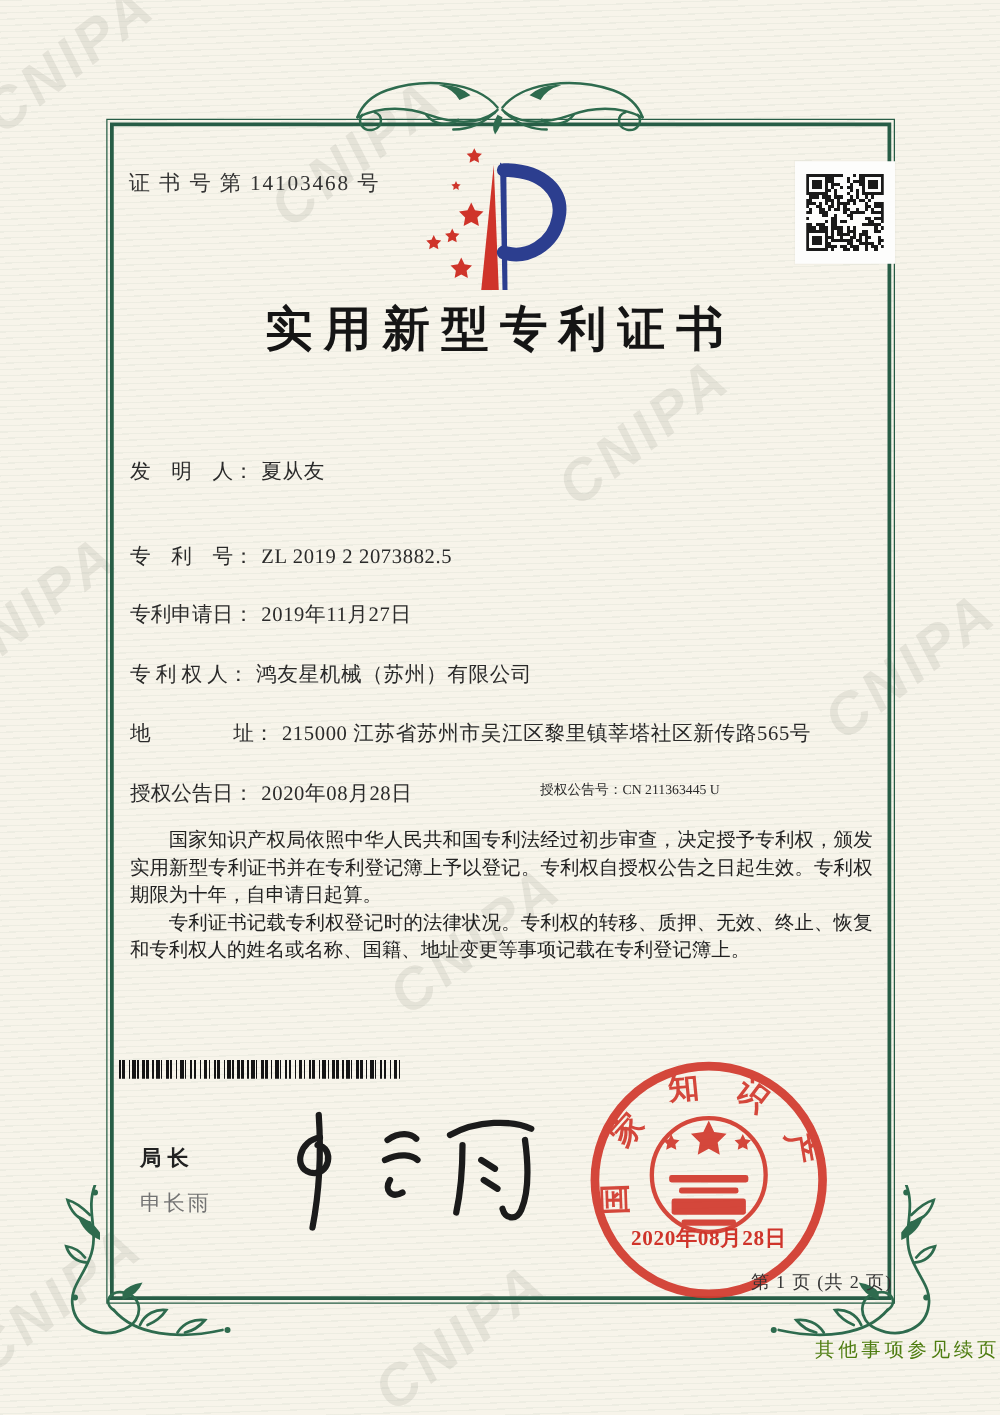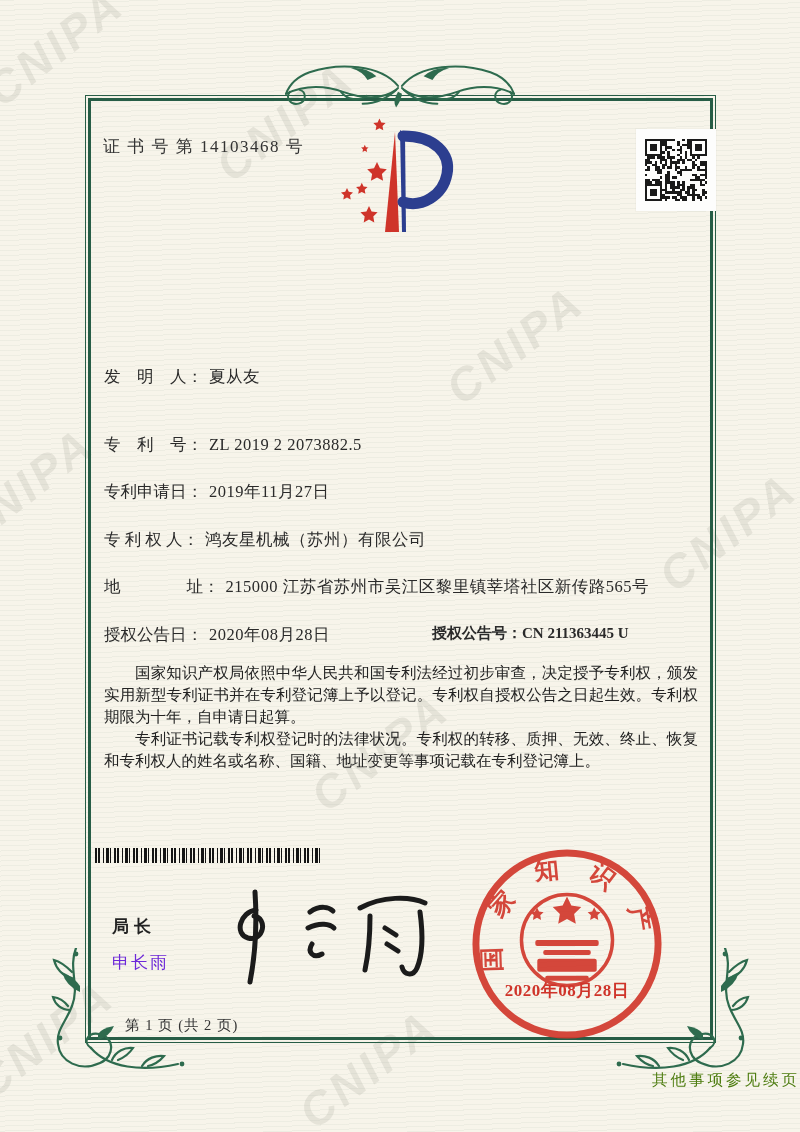--- a/index.html
+++ b/index.html
@@ -22,36 +22,36 @@
     color:rgba(145,145,132,0.17);transform:rotate(-38deg);white-space:nowrap;pointer-events:none;
   }
   .cert-no{position:absolute;left:103px;top:135px;font-size:17px;letter-spacing:1.5px;color:#333;}
   .qr-box{position:absolute;left:636px;top:129px;width:80px;height:82px;background:#fdfdfc;
     display:flex;align-items:center;justify-content:center;box-shadow:0 0 0 1px rgba(0,0,0,0.02);}
   .logo{position:absolute;left:333px;top:114px;width:132px;height:124px;}
   .title{position:absolute;left:0;top:238px;width:800px;text-align:center;
     font-size:38px;font-weight:bold;letter-spacing:9px;color:#151515;}
   .field{position:absolute;left:104px;width:600px;font-size:16.5px;color:#2a2a2a;white-space:pre;}
   .field .fval{margin-left:6px;letter-spacing:0.5px;}
-  .grant2{position:absolute;left:432px;font-size:15px;color:#2a2a2a;white-space:pre;font-weight:bold;}
+  .grant2{position:absolute;left:432px;font-size:11px;color:#2a2a2a;white-space:pre;}
   .body-text{position:absolute;left:104px;top:662px;width:594px;font-size:15.5px;
     line-height:22px;text-align:justify;color:#222;}
   .body-text p{margin:0;text-indent:2em;}
   .barcode{position:absolute;left:95px;top:848px;width:225px;height:15px;
     background:repeating-linear-gradient(90deg,#141414 0 2px,transparent 2px 3px,#141414 3px 5px,
       transparent 5px 8px,#141414 8px 9px,transparent 9px 11px,#141414 11px 14px,
       transparent 14px 15px,#141414 15px 16px,transparent 16px 19px);}
   .sig-title{position:absolute;left:112px;top:915px;font-size:17px;letter-spacing:5px;color:#222;font-weight:bold;}
-  .sig-name{position:absolute;left:112px;top:951px;font-size:17px;letter-spacing:2px;color:#6d28d9;}
+  .sig-name{position:absolute;left:112px;top:951px;font-size:17px;letter-spacing:2px;color:#737373;}
   .autograph{position:absolute;left:222px;top:880px;width:228px;height:110px;}
   .seal{position:absolute;left:468px;top:845px;width:198px;height:198px;opacity:0.93;}
   .seal-date{position:absolute;left:468px;top:979px;width:198px;text-align:center;
     font-size:17px;font-weight:bold;color:#cf342a;letter-spacing:0.5px;z-index:3;}
-  .page-info{position:absolute;left:85px;top:1016px;width:629px;text-align:left;
-    font-size:14.5px;letter-spacing:1px;color:#333;padding-left:40px;}
+  .page-info{position:absolute;left:85px;top:1016px;width:629px;text-align:right;
+    font-size:14.5px;letter-spacing:1px;color:#333;}
   .cont-note{position:absolute;left:0;top:1070px;width:800px;text-align:right;
     font-size:15.5px;letter-spacing:3px;color:#4d7c0f;}
   .orn{position:absolute;pointer-events:none;}
   .orn-top{left:282px;top:54px;width:236px;height:60px;}
   .orn-bl{left:46px;top:948px;width:148px;height:132px;}
   .orn-br{left:607px;top:948px;width:148px;height:132px;transform:scaleX(-1);}
 </style>
 </head>
 <body>
 
@@ -381,20 +381,21 @@
     <g fill="#cf342a">
       <path d="M57,10 l2.2,4.6 5,.7 -3.6,3.5 .9,5 -4.5,-2.4 -4.5,2.4 .9,-5 -3.6,-3.5 5,-.7z" transform="translate(-2,-4) scale(0.85)"></path>
       <path d="M44,48 l3,6.2 6.8,1 -4.9,4.8 1.2,6.8 -6.1,-3.2 -6.1,3.2 1.2,-6.8 -4.9,-4.8 6.8,-1z"></path>
       <path d="M28,66 l2.2,4.6 5,.7 -3.6,3.5 .9,5 -4.5,-2.4 -4.5,2.4 .9,-5 -3.6,-3.5 5,-.7z" transform="scale(0.8) translate(8,20)"></path>
       <path d="M14,74 l1.8,3.8 4.2,.6 -3,2.9 .7,4.1 -3.7,-2 -3.7,2 .7,-4.1 -3,-2.9 4.2,-.6z"></path>
       <path d="M36,92 l2.6,5.4 6,0.9 -4.3,4.2 1,5.9 -5.3,-2.8 -5.3,2.8 1,-5.9 -4.3,-4.2 6,-0.9z"></path>
       <path d="M34,24 l1.6,3.4 3.7,.5 -2.7,2.6 .6,3.7 -3.2,-1.8 -3.2,1.8 .6,-3.7 -2.7,-2.6 3.7,-.5z" transform="translate(8,14) scale(0.7)"></path>
     </g>
   </svg>
 
+  <div class="title">实用新型专利证书</div>
 
   <div class="field" style="top:366px"><span class="flabel">发　明　人：</span><span class="fval">夏从友</span></div>
   <div class="field" style="top:434px"><span class="flabel">专　利　号：</span><span class="fval">ZL 2019 2 2073882.5</span></div>
   <div class="field" style="top:481px"><span class="flabel">专利申请日：</span><span class="fval">2019年11月27日</span></div>
   <div class="field" style="top:529px"><span class="flabel">专 利 权 人：</span><span class="fval">鸿友星机械（苏州）有限公司</span></div>
   <div class="field" style="top:576px"><span class="flabel">地　　　　址：</span><span class="fval">215000 江苏省苏州市吴江区黎里镇莘塔社区新传路565号</span></div>
   <div class="field" style="top:624px"><span class="flabel">授权公告日：</span><span class="fval">2020年08月28日</span></div>
   <div class="grant2" style="top:624px"><span class="flabel">授权公告号：</span><span class="fval">CN 211363445 U</span></div>
 
   <div class="body-text">

